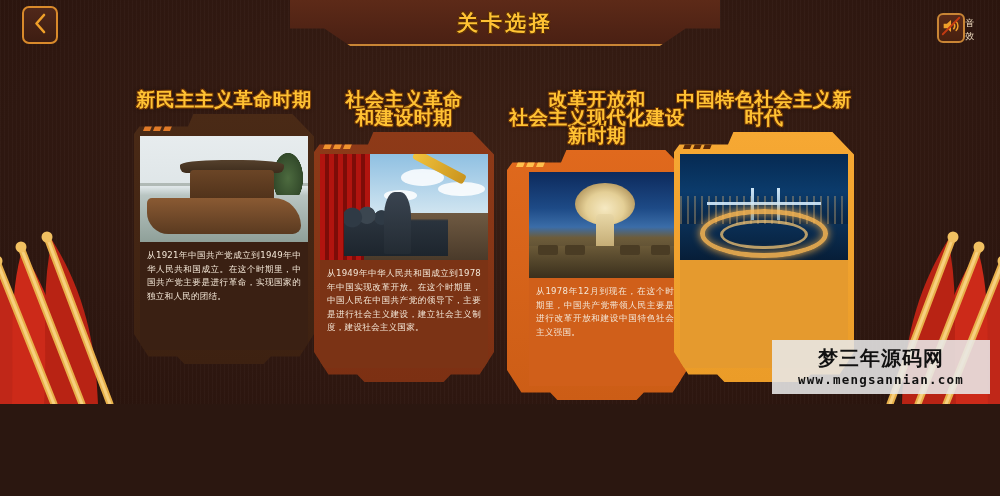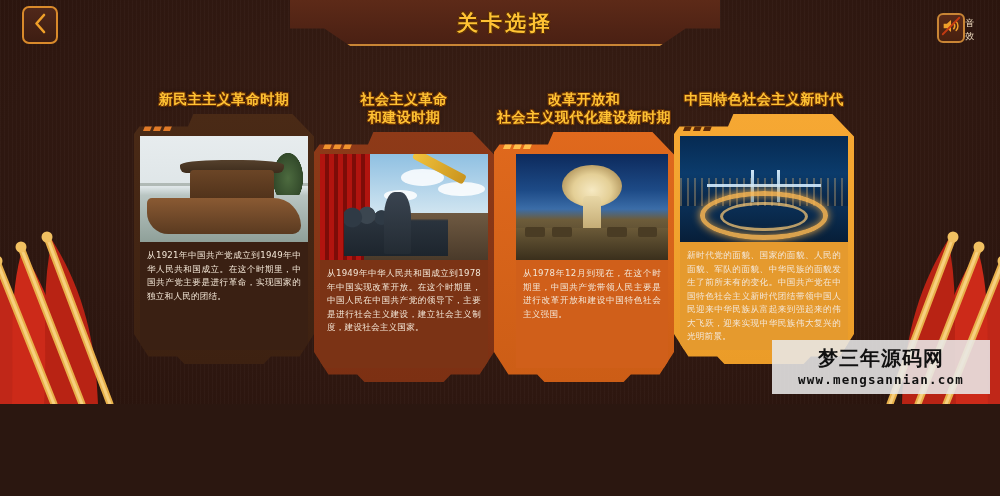--- a/index.html
+++ b/index.html
@@ -71,21 +71,21 @@
 
   
   #cards{
     position:absolute; left:0; top:90px; width:1000px; height:320px;
   }
   .card-col{
     position:absolute; top:0; width:180px;
   }
   .card-title{
     width:100%; text-align:center;
-    font-size:14px; font-weight:bold; line-height:18px;
+    font-size:19px; font-weight:bold; line-height:18px;
     color:#ffc233;
     text-shadow:1px 1px 0 #6e3405, -1px 1px 0 #6e3405, 1px -1px 0 #6e3405, -1px -1px 0 #6e3405, 0 0 4px rgba(0,0,0,.7);
     letter-spacing:.5px;
     white-space:pre-line;
   }
   .card-frame{
     position:relative; width:180px; height:250px; margin-top:6px;
     cursor:pointer;
     clip-path:polygon(
       0% 8%, 3% 5%, 30% 5%, 33% 0%, 88% 0%, 100% 9%,
@@ -364,21 +364,21 @@
               <div class="crowd"></div>
               <div class="figs"></div>
               <div class="redfig"></div>
             </div>
           </div>
           <div class="card-desc">从1949年中华人民共和国成立到1978年中国实现改革开放。在这个时期里，中国人民在中国共产党的领导下，主要是进行社会主义建设，建立社会主义制度，建设社会主义国家。</div>
         </div>
       </div>
     </div>
 
-    <div class="card-col" style="left:494px;">
+    <div class="card-col" style="left:507px;">
       <div class="card-title">改革开放和
 社会主义现代化建设新时期</div>
       <div class="card-frame">
         <div class="card-frame-inner" style="background:linear-gradient(180deg,#e0691d 0%,#cc5d16 100%);"></div>
         <div class="card-stripes">
           <i style="background:#ffc14d"></i>
             <i style="background:#ffc14d"></i>
             <i style="background:#ffc14d"></i>
         </div>
         <div class="card-body" style="background:#d05f1a;margin-left:16px;">
@@ -411,21 +411,20 @@
           <div class="card-img">
             <div class="art art-city">
               <div class="bldgs"></div>
               <div class="tower" style="left:42%"></div>
               <div class="tower" style="left:58%"></div>
               <div class="deck"></div>
               <div class="glowring"></div>
               <div class="glowring2"></div>
             </div>
           </div>
-          <div class="card-desc">新时代党的面貌、国家的面貌、人民的面貌、军队的面貌、中华民族的面貌发生了前所未有的变化。中国共产党在中国特色社会主义新时代团结带领中国人民迎来中华民族从富起来到强起来的伟大飞跃，迎来实现中华民族伟大复兴的光明前景。</div>
         </div>
       </div>
     </div>
 
   </div>
 
   <div class="watermark">
     <span class="wm-top">梦三年源码网</span>
     <span class="wm-bot">www.mengsannian.com</span>
   </div>

